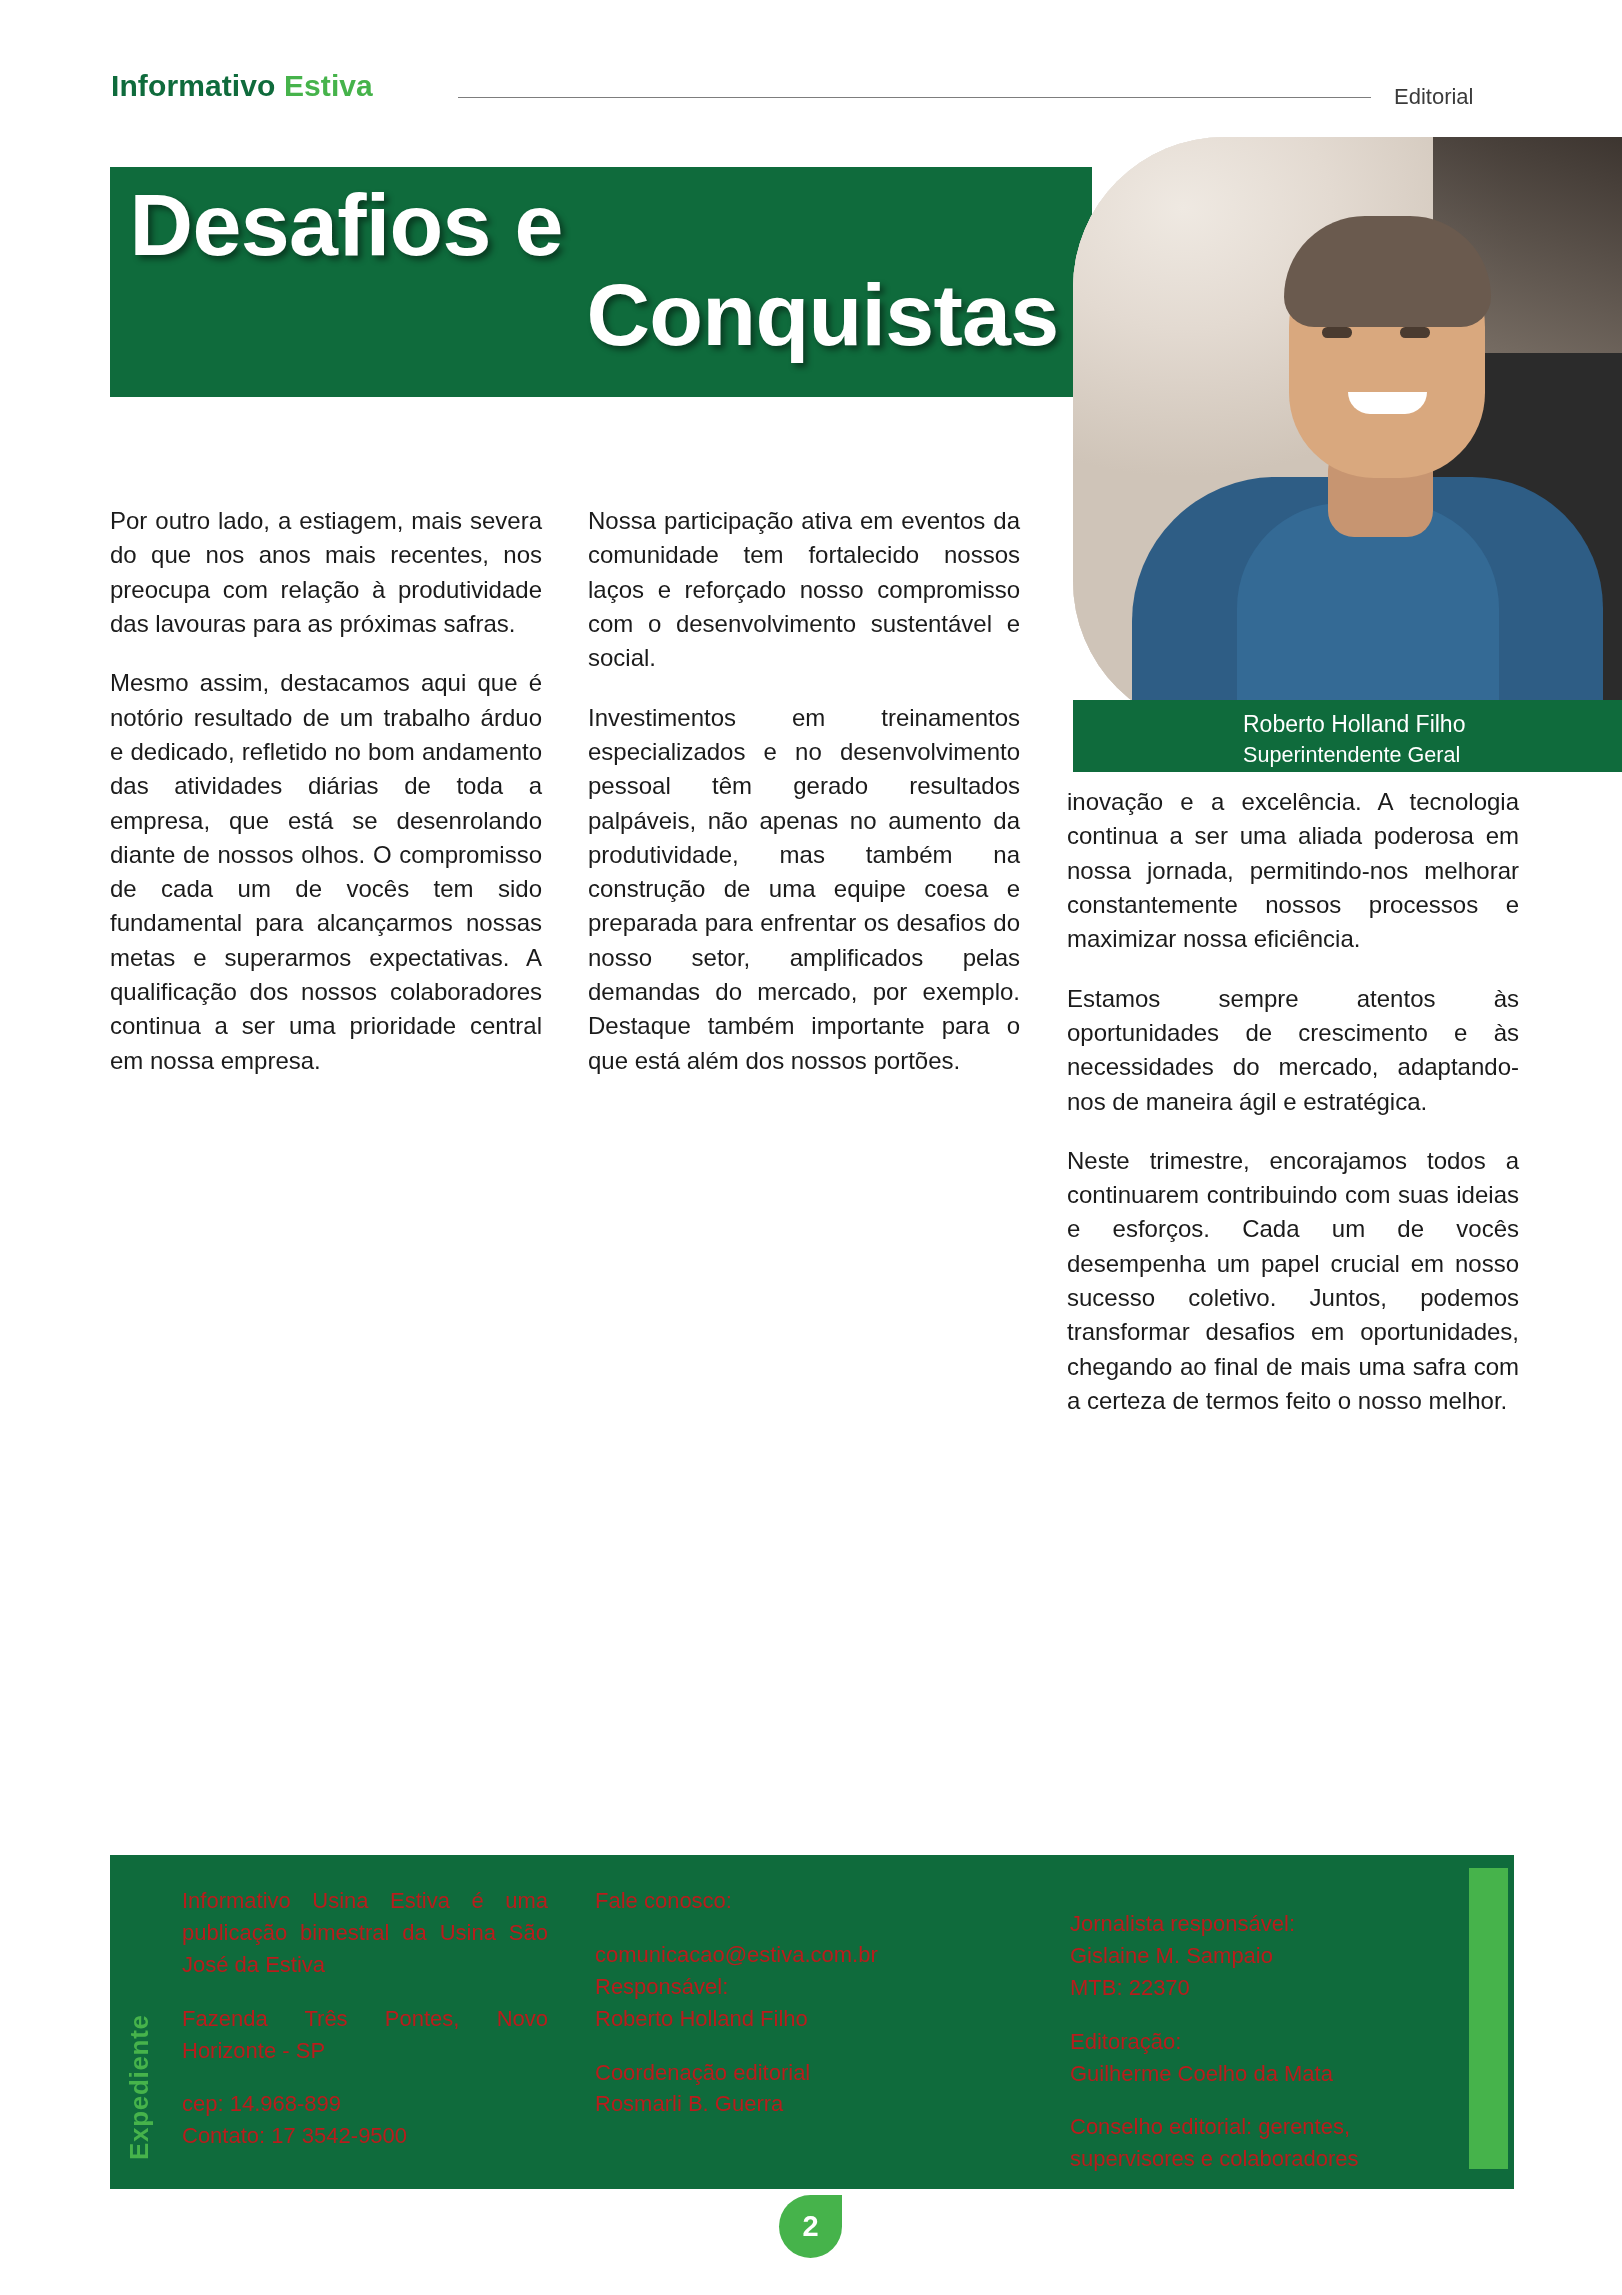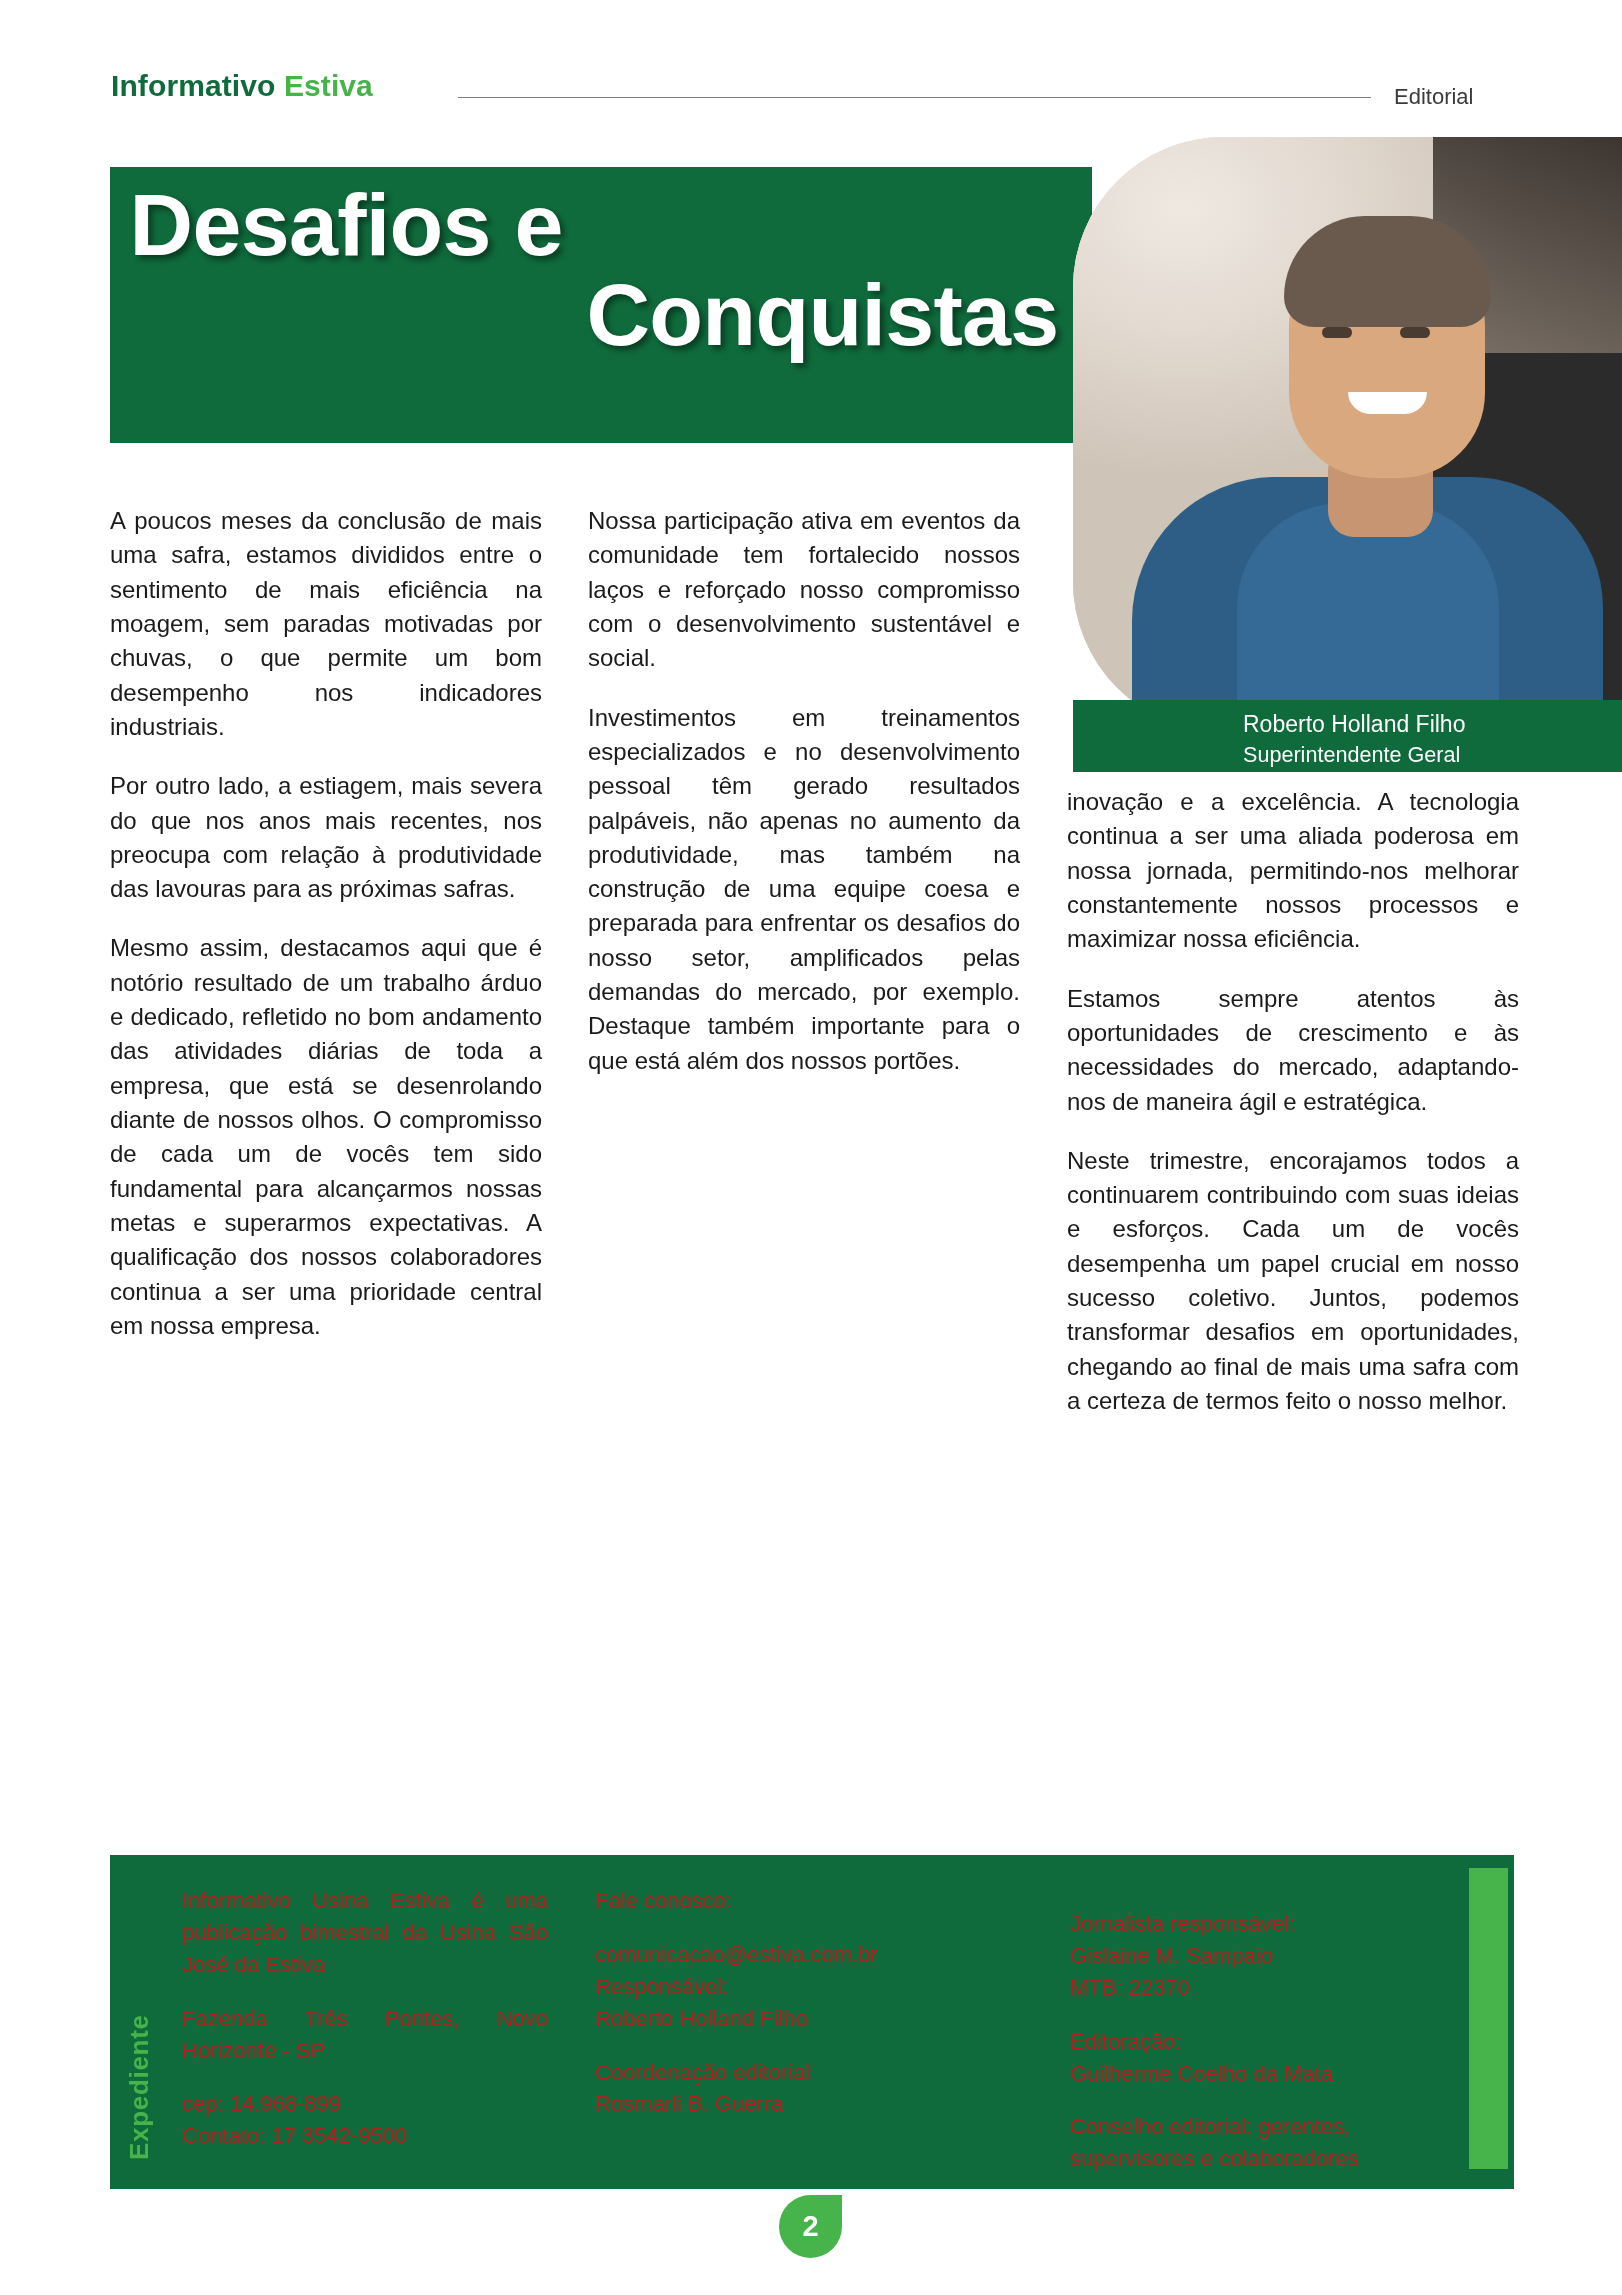--- a/index.html
+++ b/index.html
@@ -48,21 +48,21 @@
     font-size: 22px;
     color: #3b3b3b;
   }
 
   
   .hero {
     position: absolute;
     left: 110px;
     top: 167px;
     width: 982px;
-    height: 276px;
+    height: 230px;
     background: #0f6b3c;
   }
   .hero-title {
     position: absolute;
     left: 19.6px;
     top: 13px;
     width: 955px;
     color: #ffffff;
     font-size: 88px;
     font-weight: bold;
@@ -255,21 +255,20 @@
   <div class="photo-eye-l"></div>
   <div class="photo-eye-r"></div>
   <div class="photo-smile"></div>
 </div>
 <div class="photo-caption">
   <span class="name">Roberto Holland Filho</span>
   <span class="role">Superintendente Geral</span>
 </div>
 
 <div class="col" id="col-1">
-  <p>A poucos meses da conclusão de mais uma safra, estamos divididos entre o sentimento de mais eficiência na moagem, sem paradas motivadas por chuvas, o que permite um bom desempenho nos indicadores industriais.</p>
   <p>Por outro lado, a estiagem, mais severa do que nos anos mais recentes, nos preocupa com relação à produtividade das lavouras para as próximas safras.</p>
   <p>Mesmo assim, destacamos aqui que é notório resultado de um trabalho árduo e dedicado, refletido no bom andamento das atividades diárias de toda a empresa, que está se desenrolando diante de nossos olhos. O compromisso de cada um de vocês tem sido fundamental para alcançarmos nossas metas e superarmos expectativas. A qualificação dos nossos colaboradores continua a ser uma prioridade central em nossa empresa.</p>
 </div>
 
 <div class="col" id="col-2">
   <p>Nossa participação ativa em eventos da comunidade tem fortalecido nossos laços e reforçado nosso compromisso com o desenvolvimento sustentável e social.</p>
   <p>Investimentos em treinamentos especializados e no desenvolvimento pessoal têm gerado resultados palpáveis, não apenas no aumento da produtividade, mas também na construção de uma equipe coesa e preparada para enfrentar os desafios do nosso setor, amplificados pelas demandas do mercado, por exemplo. Destaque também importante para o que está além dos nossos portões.</p>
 </div>
 
 <div class="col" id="col-3">

